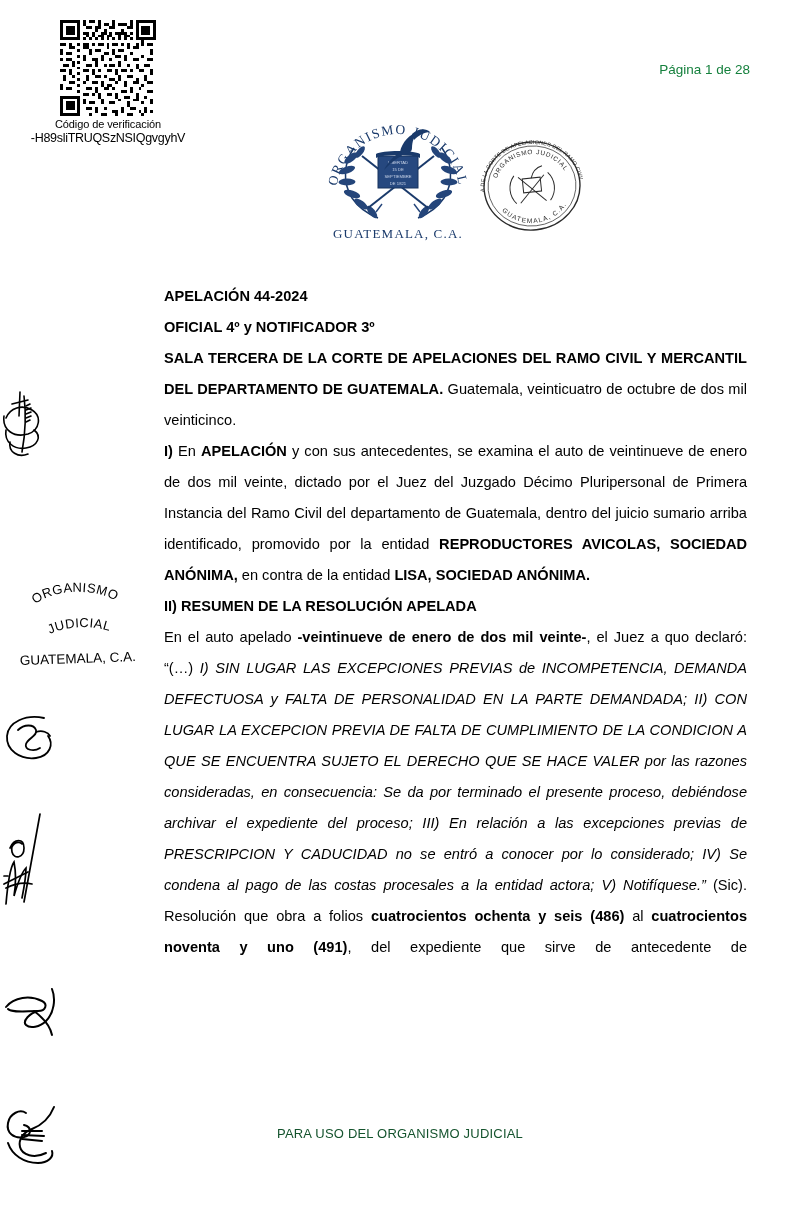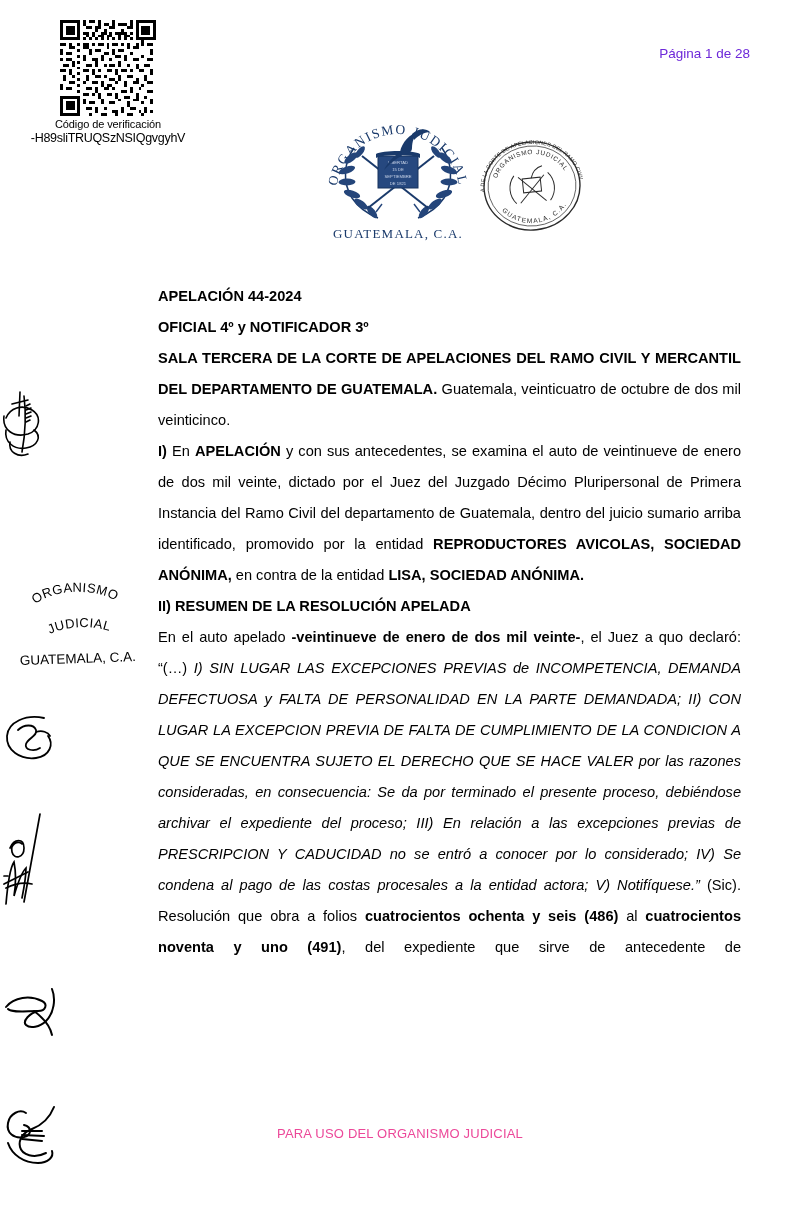--- a/index.html
+++ b/index.html
@@ -43,23 +43,23 @@
     font-size: 12.5px;
     font-weight: normal;
     line-height: 14px;
     letter-spacing: -0.3px;
     color: #000;
     white-space: nowrap;
   }
   .page-number {
     position: absolute;
     right: 50px;
-    top: 46px;
+    top: 62px;
     font-size: 13.5px;
-    color: #6d28d9;
+    color: #15803d;
   }
 
   
   .emblem {
     position: absolute;
     left: 322px;
     top: 100px;
     width: 152px;
     height: 145px;
   }
@@ -67,21 +67,21 @@
     position: absolute;
     left: 475px;
     top: 136px;
     width: 115px;
     height: 100px;
   }
 
   
   .content {
     position: absolute;
-    left: 158px;
+    left: 164px;
     top: 281px;
     width: 583px;
   }
   .line {
     font-size: 14.6px;
     line-height: 31px;
     color: #000;
     text-align: justify;
     text-justify: inter-word;
   }
@@ -120,21 +120,21 @@
 
   
   .footer {
     position: absolute;
     left: 0;
     top: 1126px;
     width: 800px;
     text-align: center;
     font-size: 13px;
     letter-spacing: 0.2px;
-    color: #ec4899;
+    color: #14532d;
   }
 </style>
 </head>
 <body>
 
 <div class="page">
 
   <div class="qr-block">
     <svg class="qr-code" viewBox="0 0 33 33" shape-rendering="crispEdges">
       <rect width="33" height="33" fill="#ffffff"></rect>

